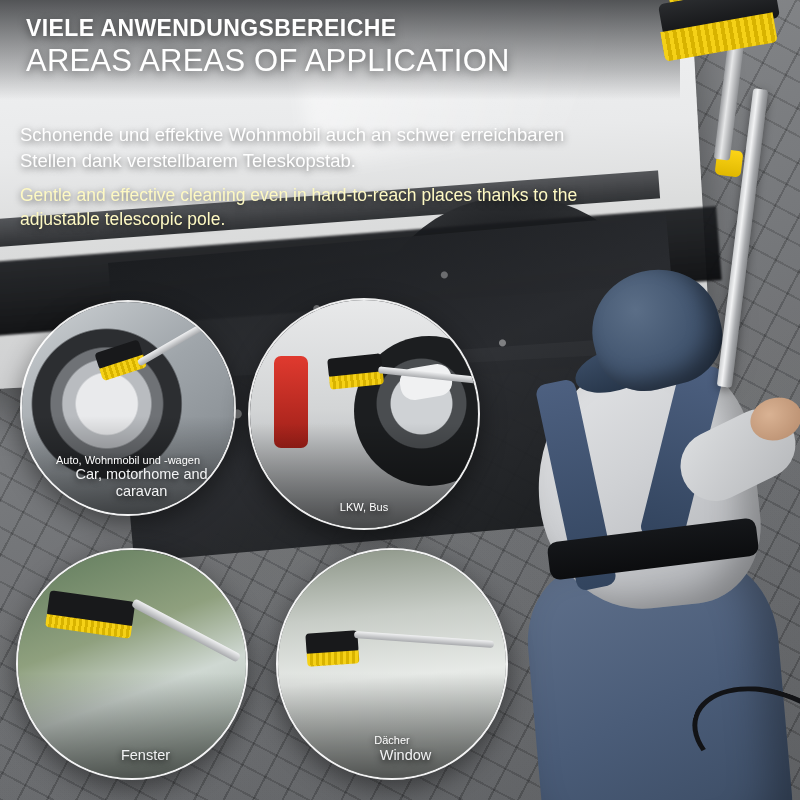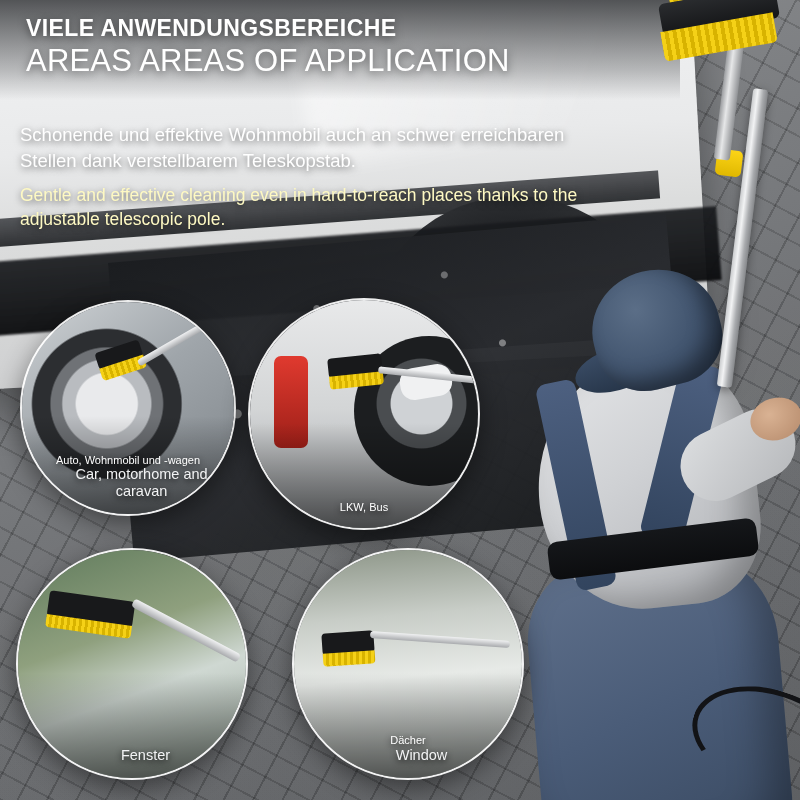--- a/index.html
+++ b/index.html
@@ -266,21 +266,21 @@
     padding: 0 10px 14px 10px;
     text-align: center;
     text-shadow: 0 2px 6px rgba(0,0,0,.85);
   }
   .cap .de { font-size: 11px; font-weight: 400; line-height: 1.16; }
   .cap .en { font-size: 14.5px; font-weight: 300; line-height: 1.16; color: #f2f3f4; margin-left: 27px; }
 
   #b1 { left: 20px;  top: 300px; width: 212px; height: 212px; }
   #b2 { left: 248px; top: 298px; width: 228px; height: 228px; }
   #b3 { left: 16px;  top: 548px; width: 228px; height: 228px; }
-  #b4 { left: 292px; top: 548px; width: 228px; height: 228px; }
+  #b4 { left: 276px; top: 548px; width: 228px; height: 228px; }
 
   
   .sc { position: absolute; inset: 0; }
   .sc-wheel {
     background:
       radial-gradient(circle at 40% 48%, #e9eaec 0 18%, #b9bcc0 19% 26%, #6f7276 27% 33%, #2c2e31 34% 44%, rgba(44,46,49,0) 45%),
       linear-gradient(145deg, #cfd3d6 0%, #9fa5aa 45%, #7d8388 100%);
   }
   .sc-truck {
     background:

